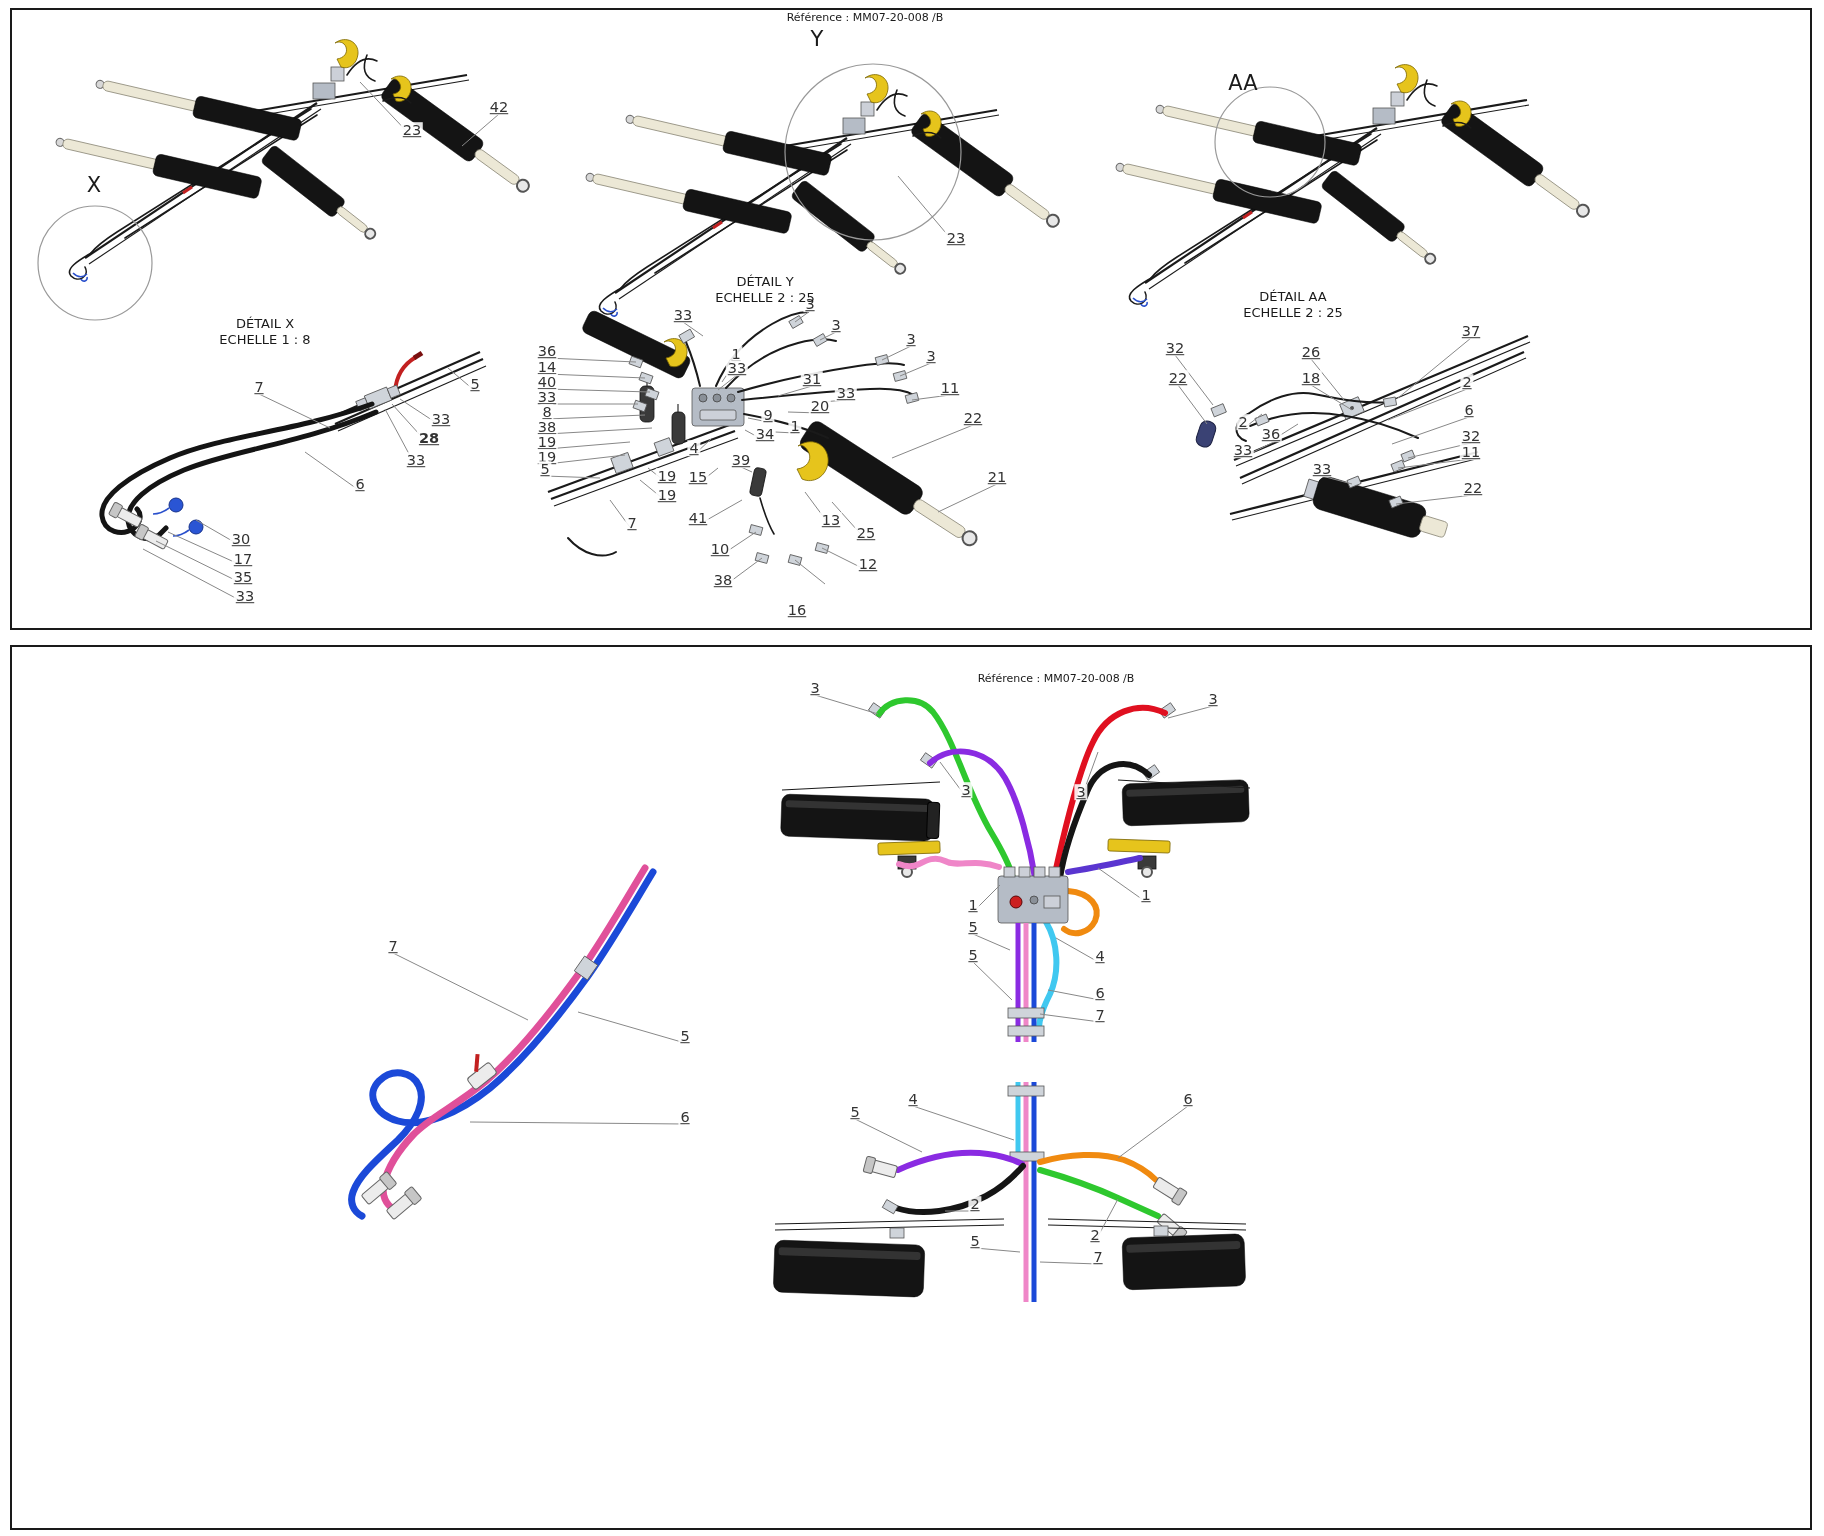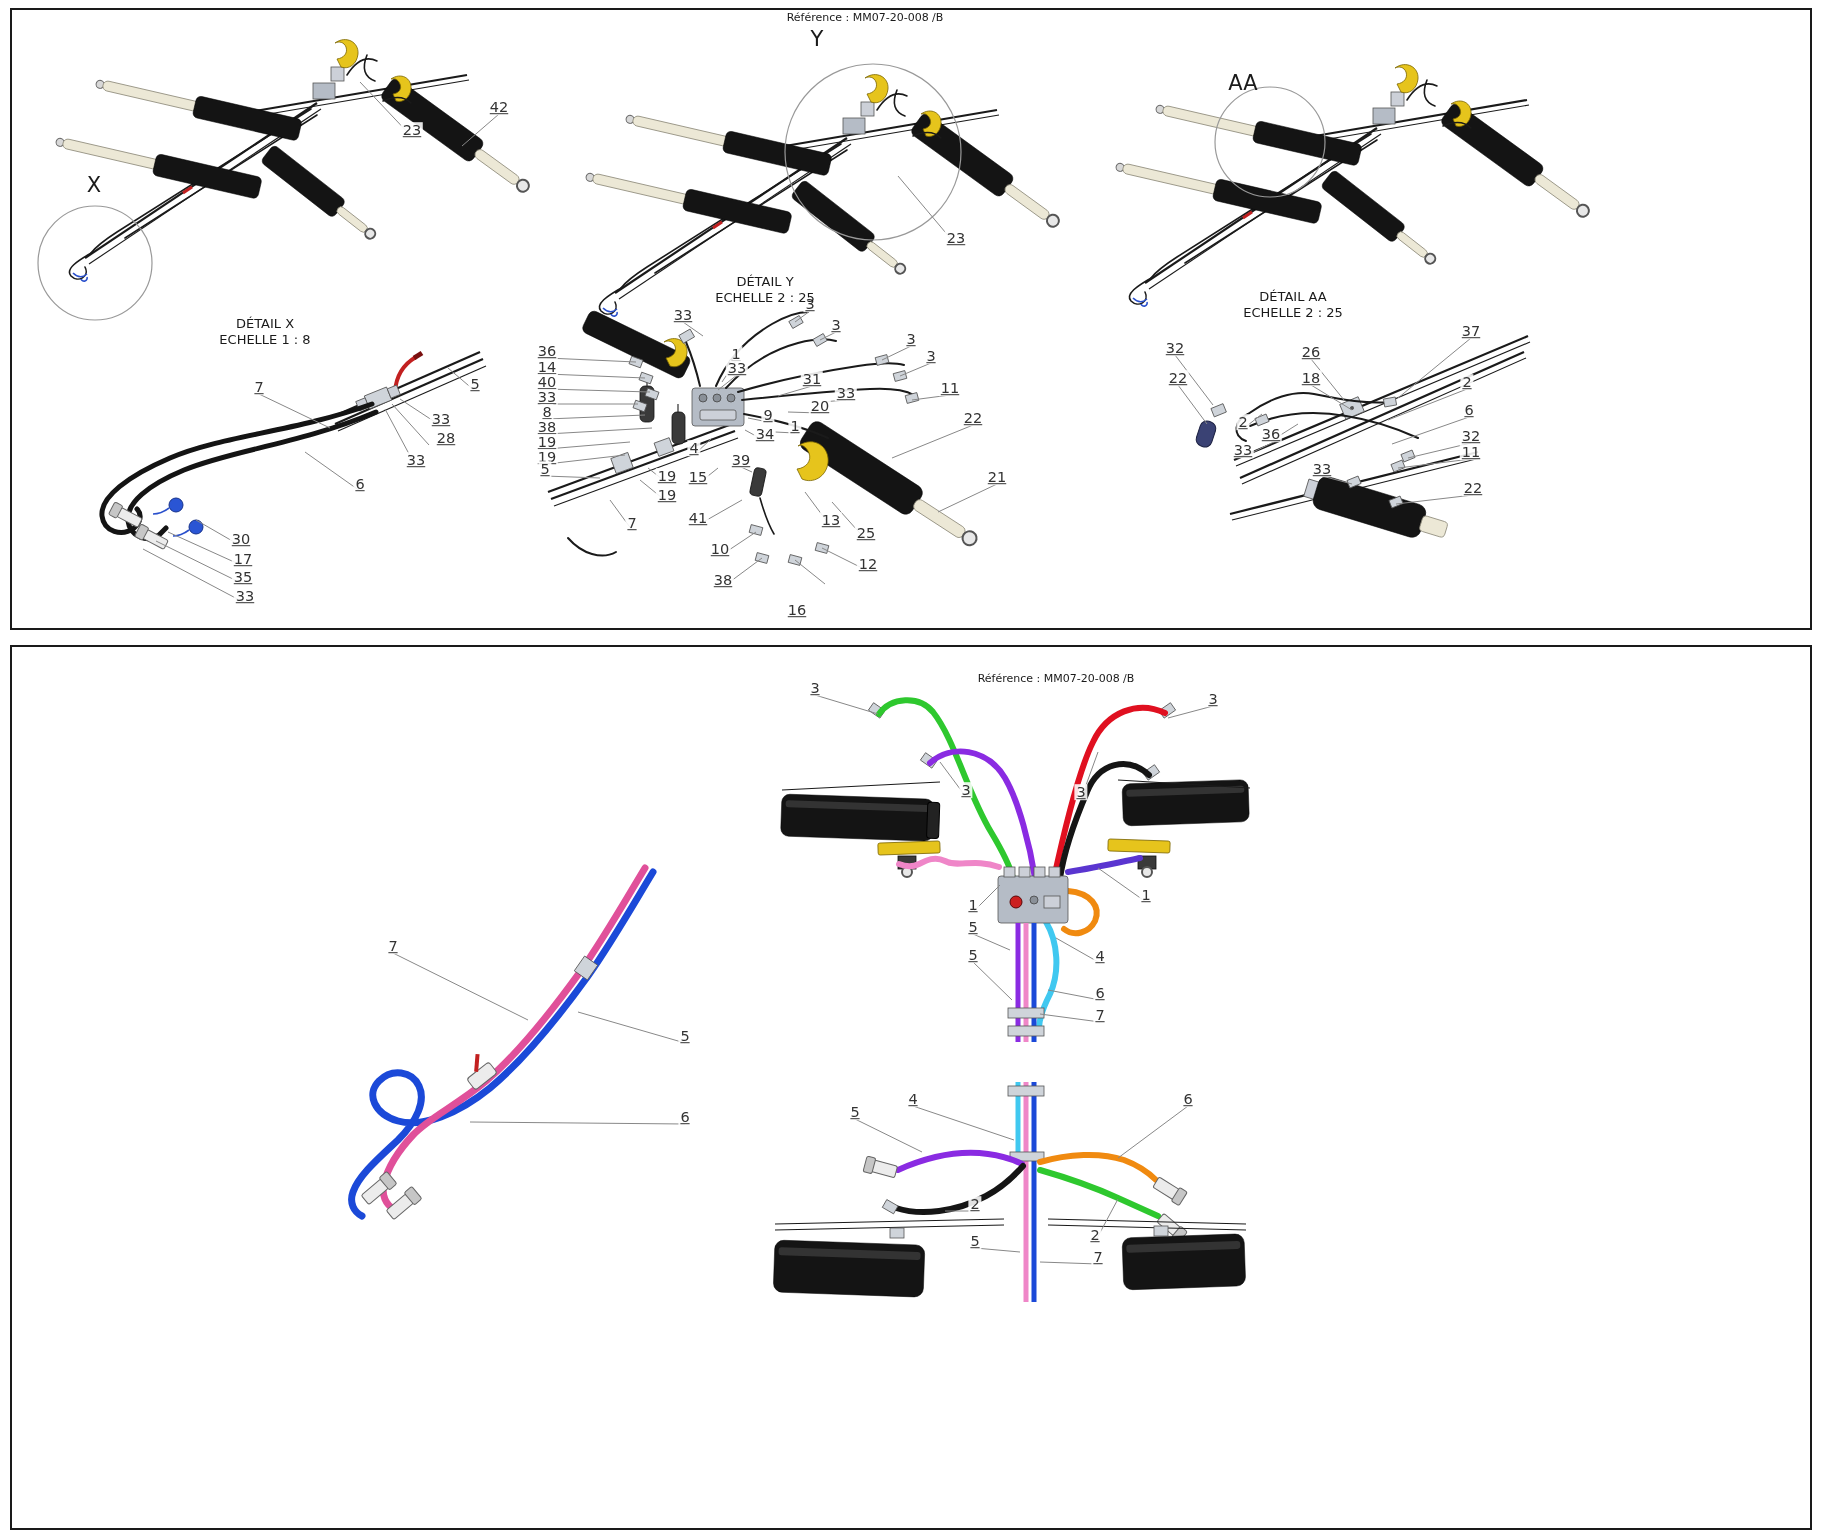--- a/index.html
+++ b/index.html
@@ -412,21 +412,21 @@
   <div id="callout-layer">
       <span class="callout big" style="left: 94px; top: 186px;">X</span>
       <span class="callout" style="left: 412px; top: 131px;">23</span>
       <span class="callout" style="left: 499px; top: 108px;">42</span>
       <span class="callout big" style="left: 817px; top: 40px;">Y</span>
       <span class="callout" style="left: 956px; top: 239px;">23</span>
       <span class="callout big" style="left: 1243px; top: 84px;">AA</span>
       <span class="callout" style="left: 259px; top: 388px;">7</span>
       <span class="callout" style="left: 475px; top: 385px;">5</span>
       <span class="callout" style="left: 441px; top: 420px;">33</span>
-      <span class="callout" style="left: 446px; top: 439px;">28</span>
+      <span class="callout" style="left: 429px; top: 439px; font-weight: bold;">28</span>
       <span class="callout" style="left: 416px; top: 461px;">33</span>
       <span class="callout" style="left: 360px; top: 485px;">6</span>
       <span class="callout" style="left: 241px; top: 540px;">30</span>
       <span class="callout" style="left: 243px; top: 560px;">17</span>
       <span class="callout" style="left: 243px; top: 578px;">35</span>
       <span class="callout" style="left: 245px; top: 597px;">33</span>
       <span class="callout" style="left: 683px; top: 316px;">33</span>
       <span class="callout" style="left: 810px; top: 305px;">3</span>
       <span class="callout" style="left: 836px; top: 326px;">3</span>
       <span class="callout" style="left: 547px; top: 352px;">36</span>

